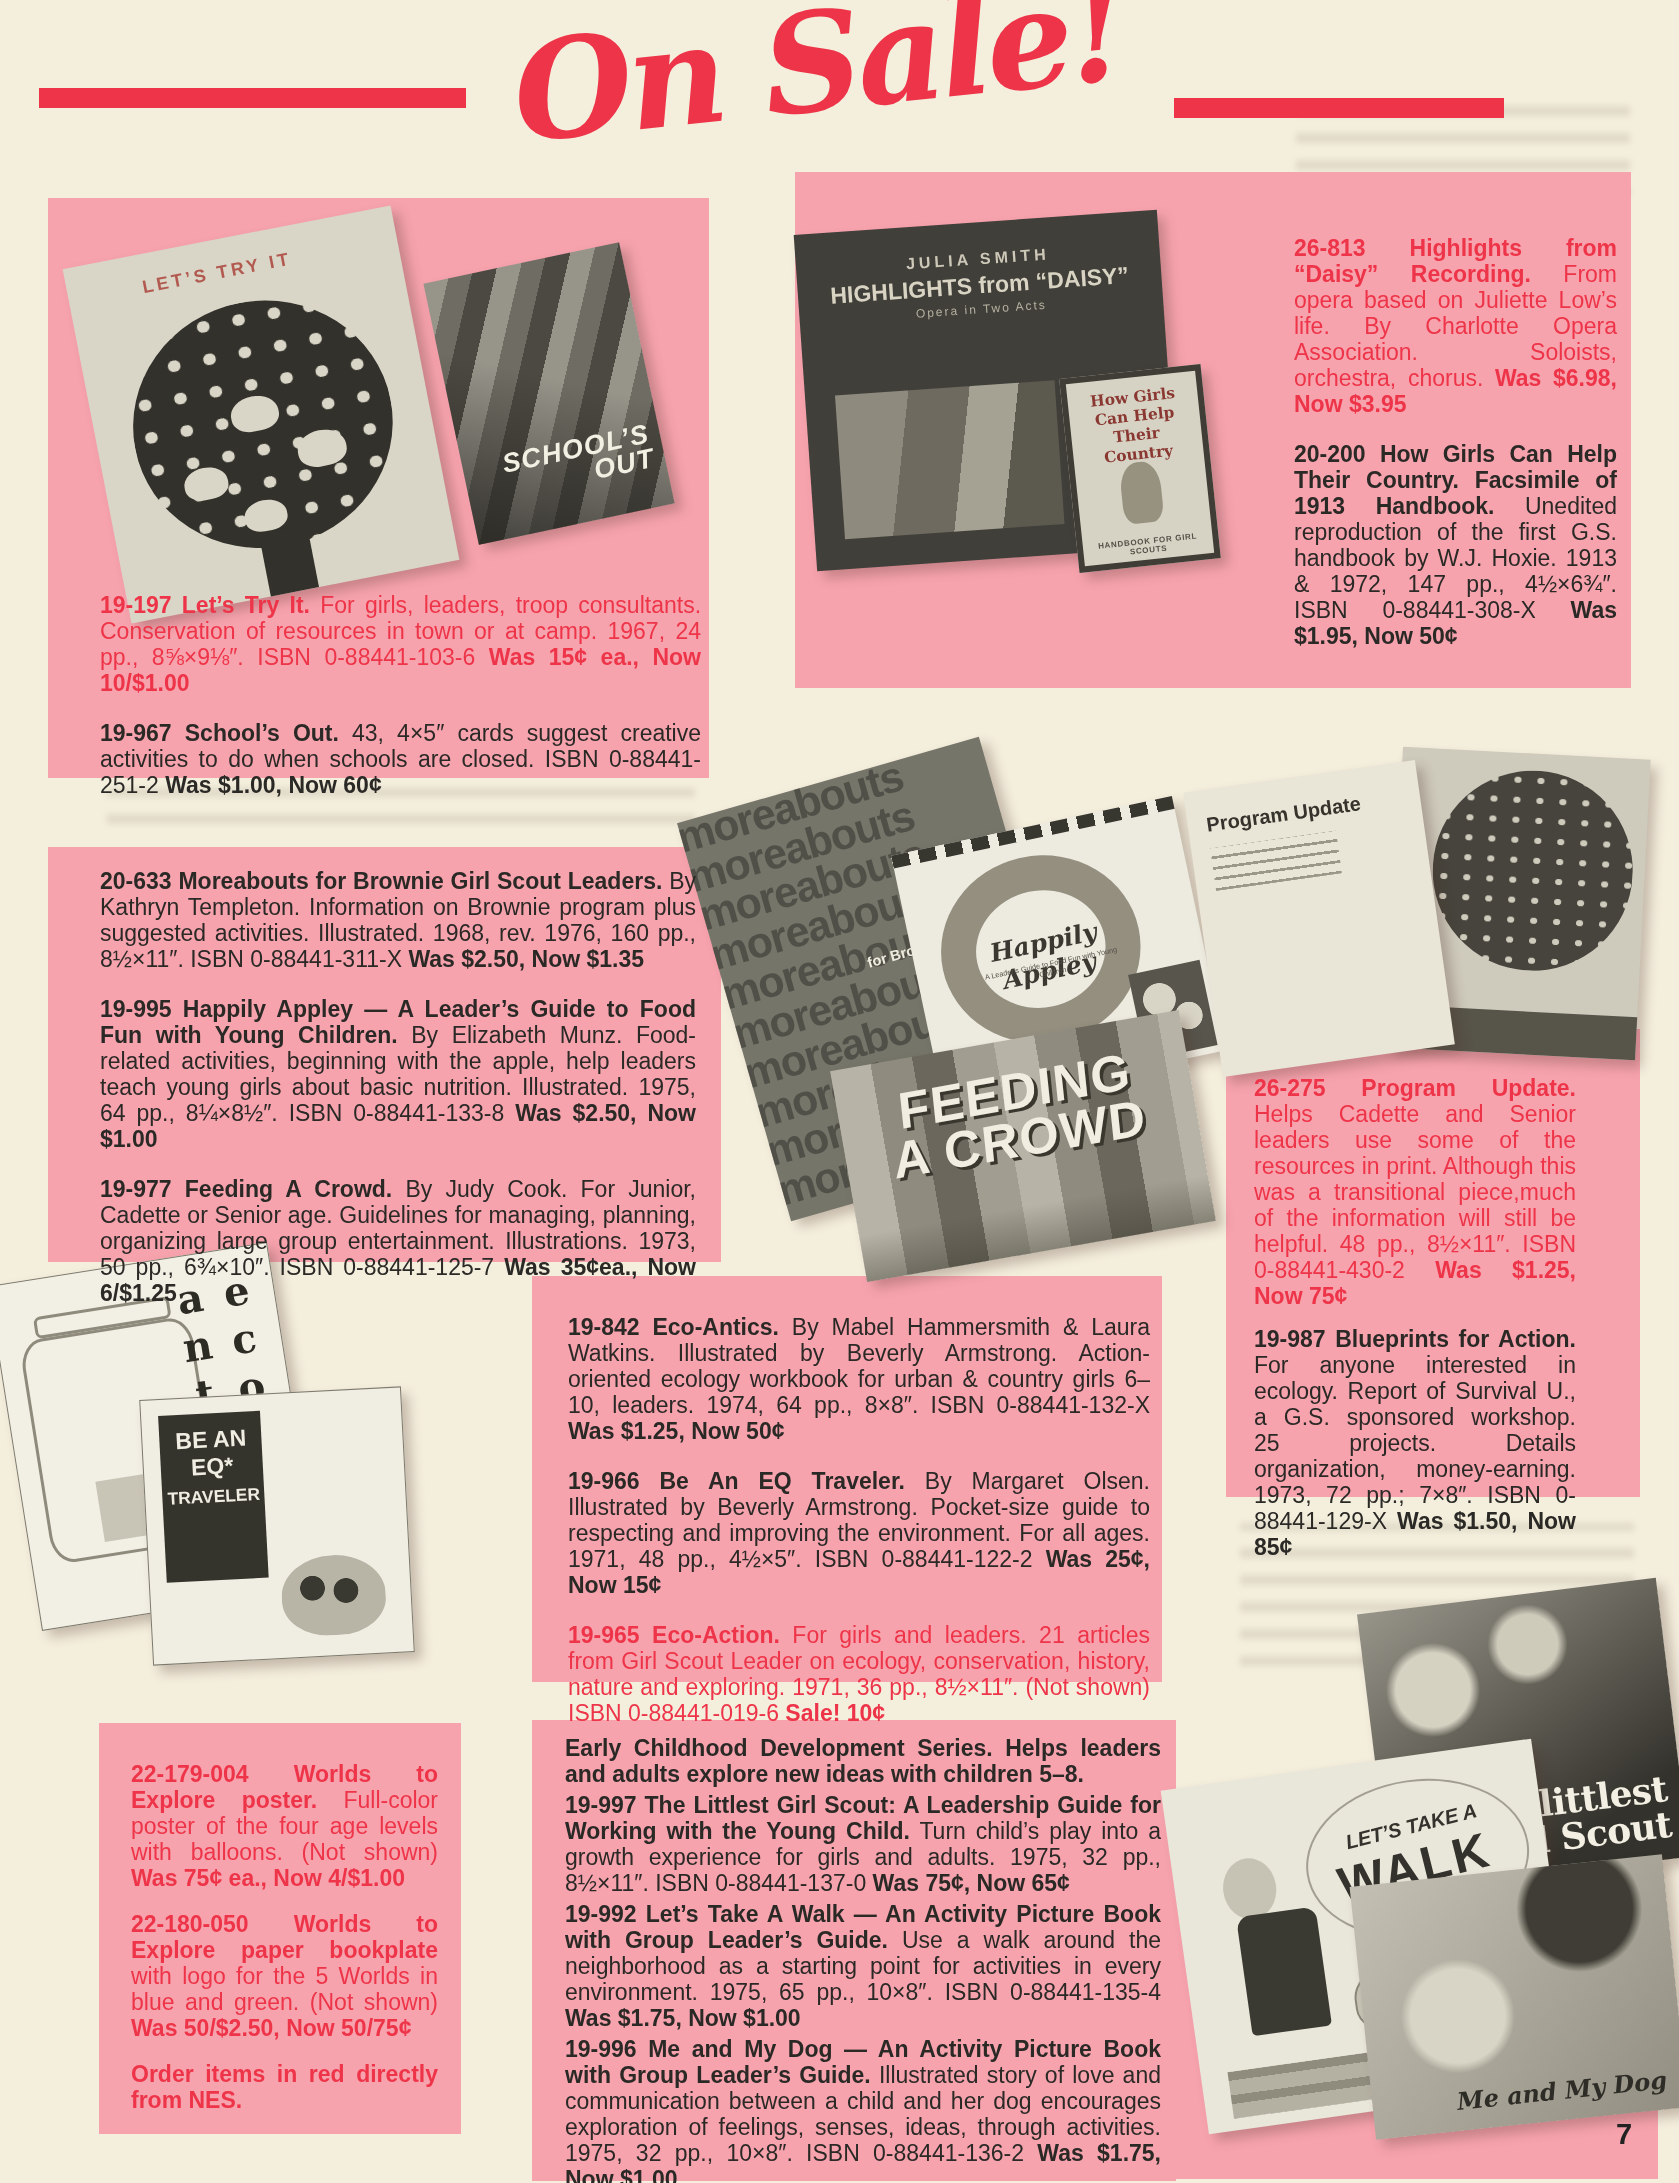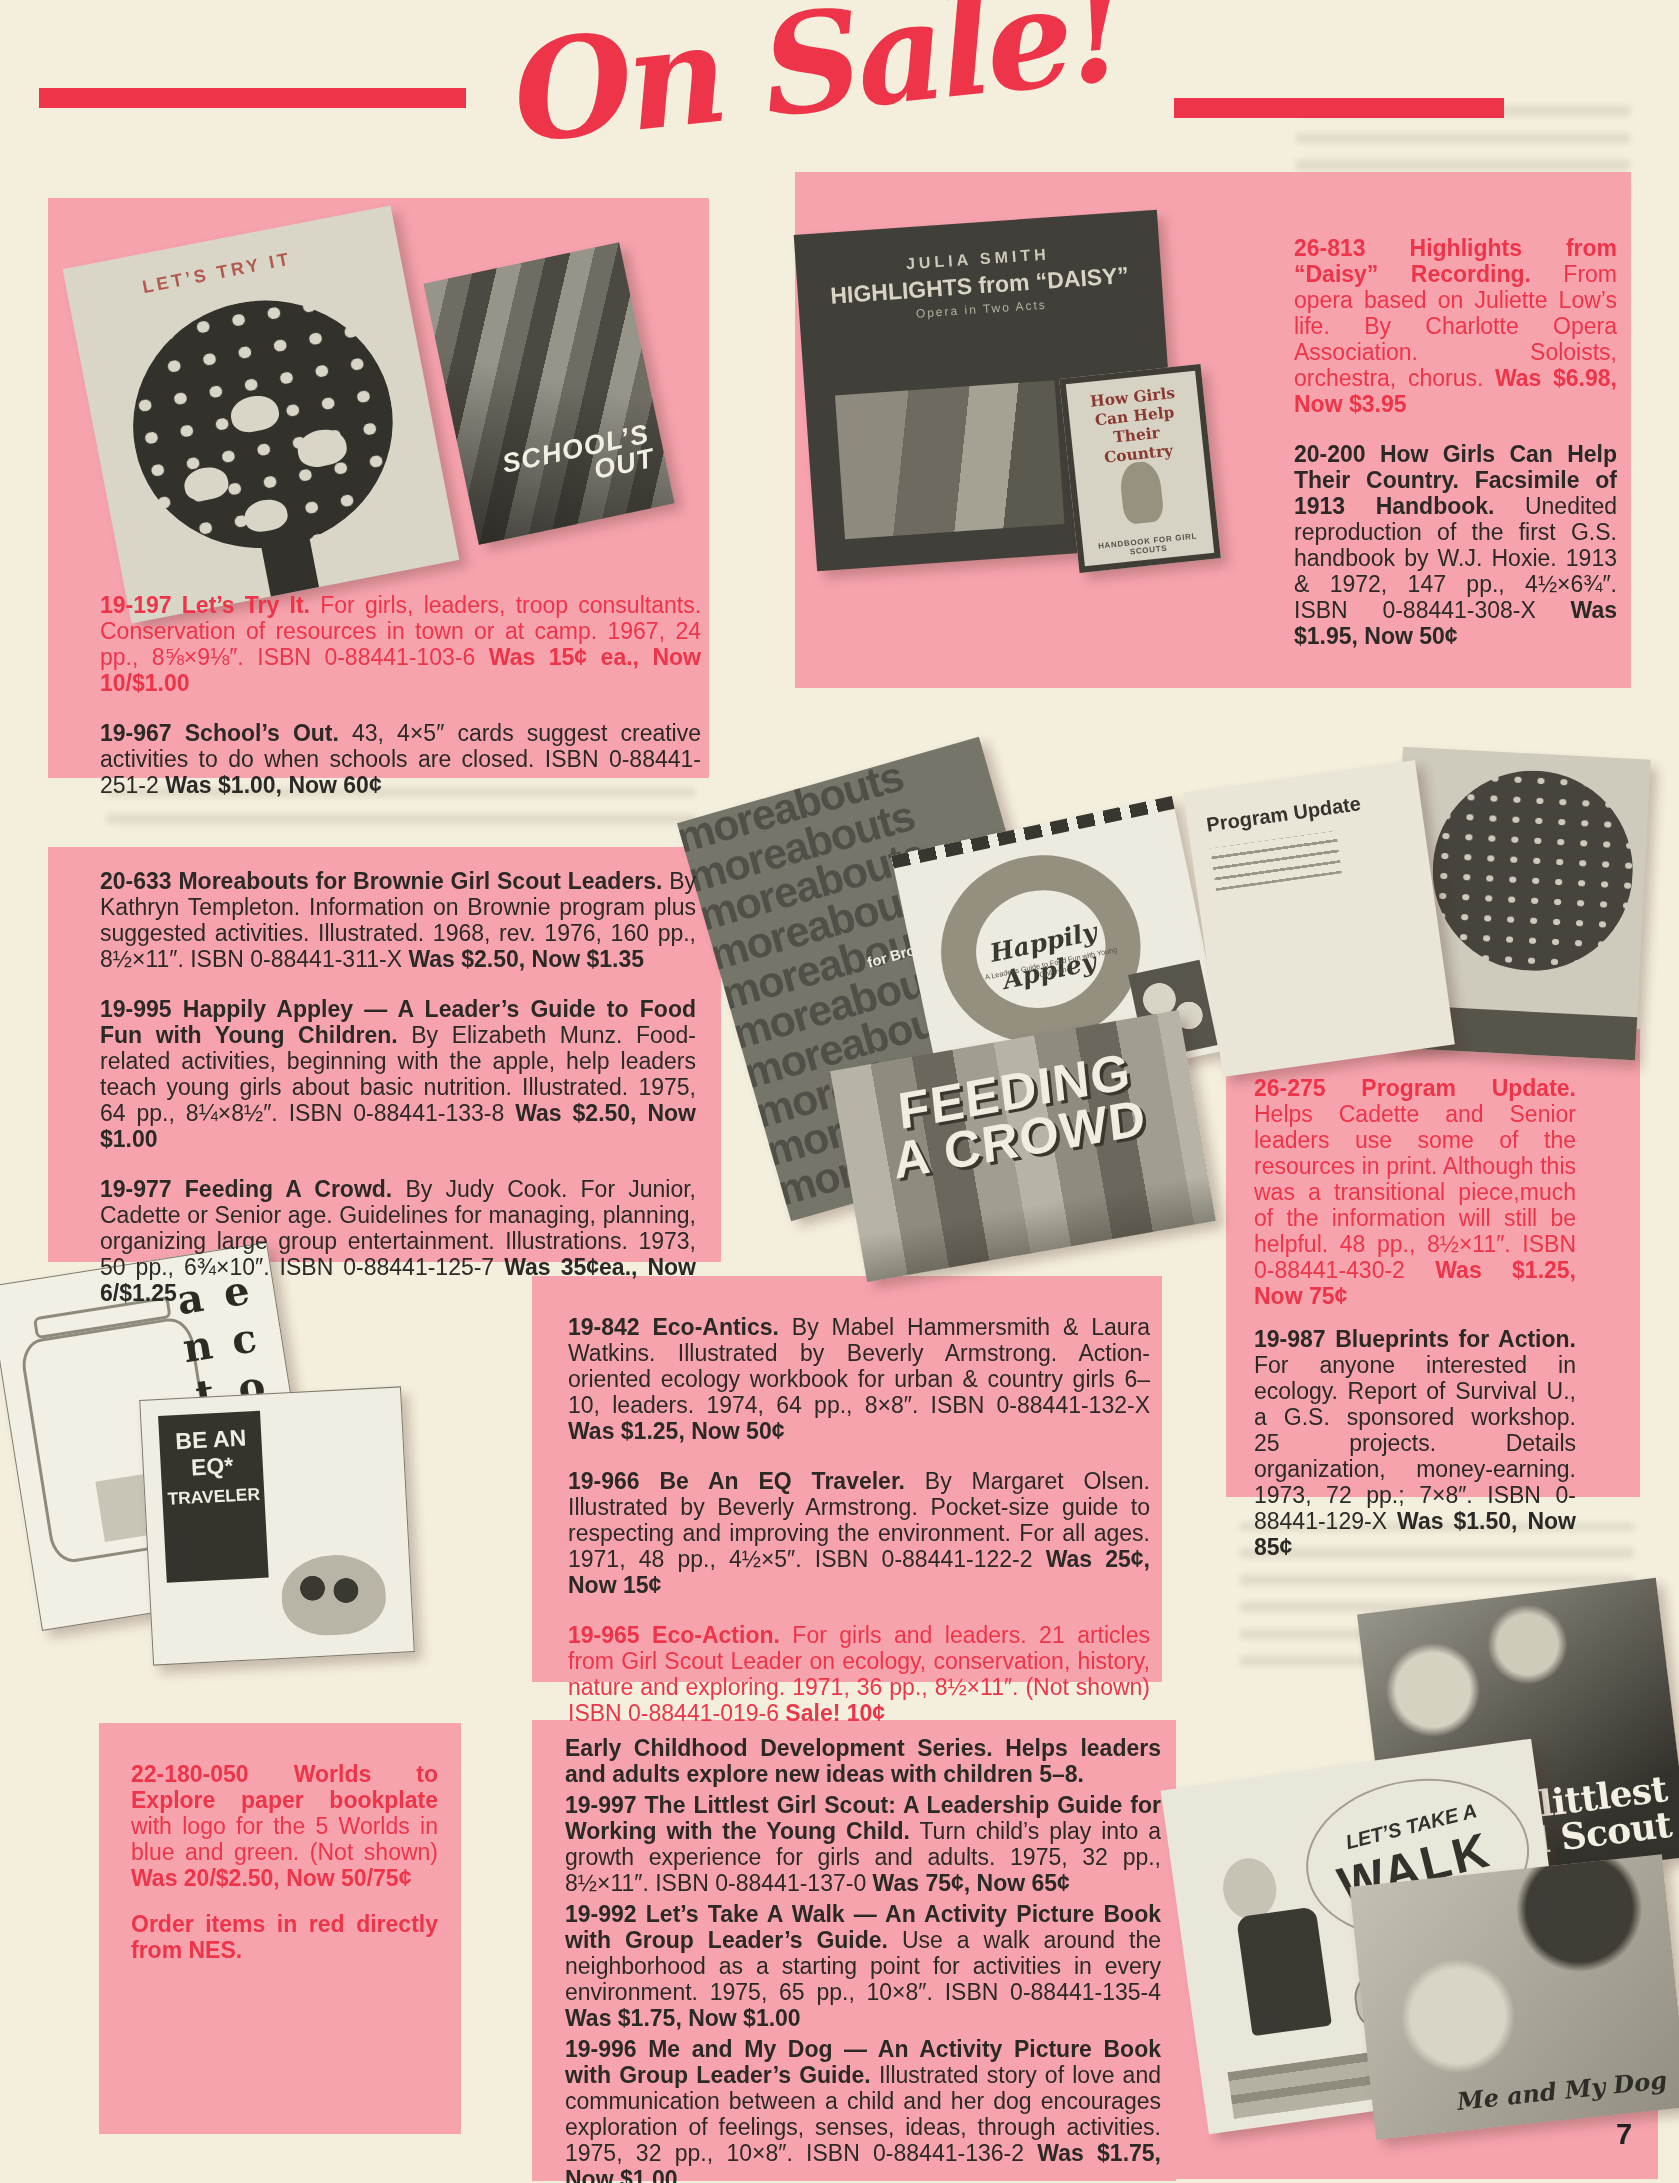--- a/index.html
+++ b/index.html
@@ -374,23 +374,28 @@
     <span class="b">19-965  Eco-Action.</span>
     <span>For girls and leaders. 21 articles from</span>
     <span class="it">Girl Scout Leader</span>
     <span>on ecology, conservation, history, nature and exploring. 1971, 36 pp., 8½×11″. (Not shown) ISBN 0-88441-019-6</span>
     <span class="b">Sale! 10¢</span>
   </p>
 </div>
 
 <div class="col" id="t-bl">
   <p class="item red">
+    <span class="b">22-179-004  Worlds to Explore poster.</span>
+    <span>Full-color poster of the four age levels with balloons. (Not shown)</span>
+    <span class="b">Was 75¢ ea., Now 4/$1.00</span>
+  </p>
+  <p class="item red">
     <span class="b">22-180-050  Worlds to Explore paper bookplate</span>
     <span>with logo for the 5 Worlds in blue and green. (Not shown)</span>
-    <span class="b">Was 20/$2.50, Now 50/75¢</span>
+    <span class="b">Was 50/$2.50, Now 50/75¢</span>
   </p>
   <p class="item red b note">Order items in red directly from NES.</p>
 </div>
 
 <div class="col" id="t-bc">
   <p class="item b">Early Childhood Development Series. Helps leaders and adults explore new ideas with children 5–8.</p>
   <p class="item">
     <span class="b">19-997  The Littlest Girl Scout: A Leadership Guide for Working with the Young Child.</span>
     <span>Turn child’s play into a growth experience for girls and adults. 1975, 32 pp., 8½×11″. ISBN 0-88441-137-0</span>
     <span class="b">Was 75¢, Now 65¢</span>

